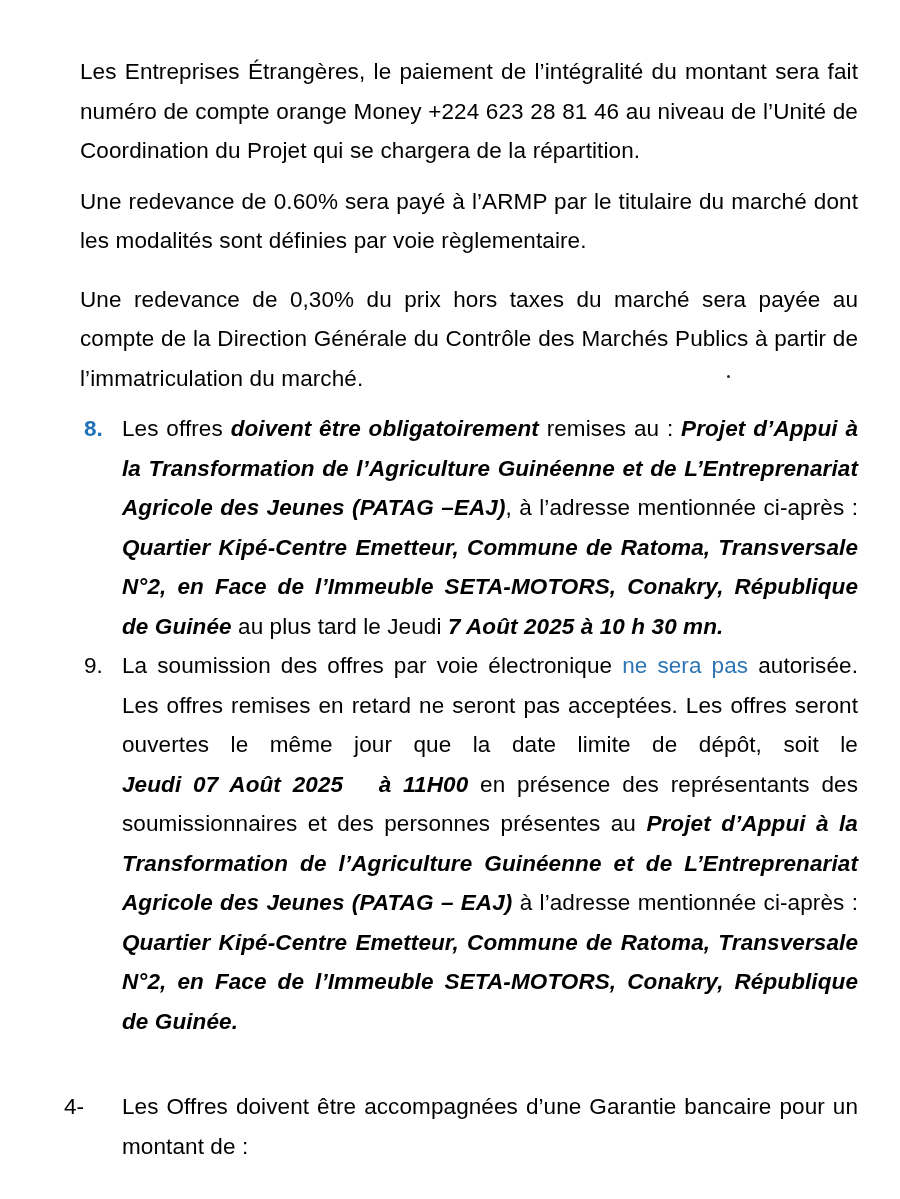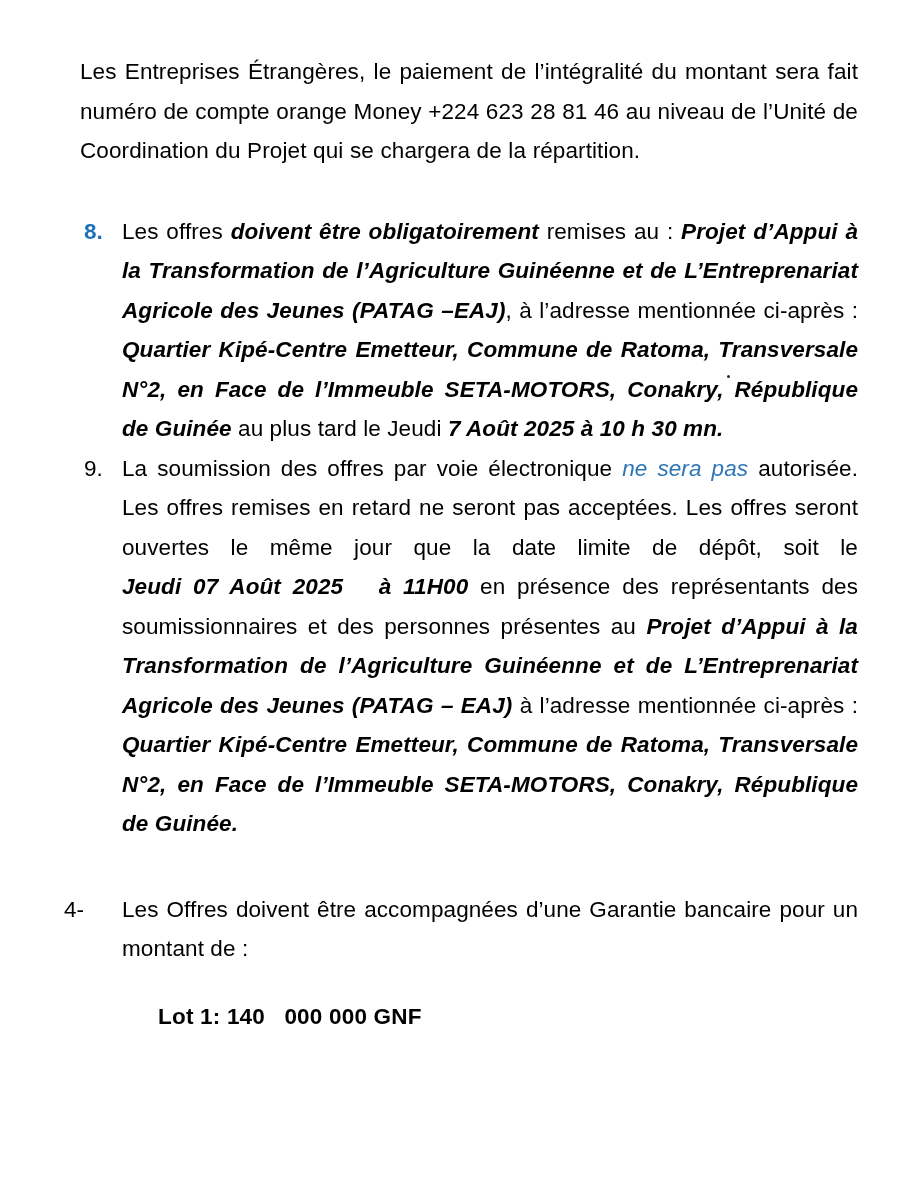--- a/index.html
+++ b/index.html
@@ -79,21 +79,20 @@
   .list-item.dash { padding-left: 80px; }
   .list-item.dash .marker {
     left: 22px;
     width: 46px;
   }
 
   
   b, .b { font-weight: 700; font-style: italic; }
   .blue-italic {
     color: #2E75B6;
-    font-style: italic;
     font-weight: 400;
   }
   .sp  { white-space: pre; }
 
   
   .stray-dot {
     position: absolute;
     left: 727px;
     top: 345px;
     width: 3px;
@@ -118,23 +117,25 @@
 <body>
 
 <div class="page">
 
   <div class="stray-dot"></div>
 
   <p class="para">Les Entreprises Étrangères, le paiement de l’intégralité du montant sera fait numéro de compte orange Money +224 623 28 81 46 au niveau de l’Unité de Coordination du Projet qui se chargera de la répartition.</p>
 
   <div class="gap-sm"></div>
 
+  <p class="para">Une redevance de 0.60% sera payé à l’ARMP par le titulaire du marché dont les modalités sont définies par voie règlementaire.</p>
 
   <div class="gap-md"></div>
 
+  <p class="para">Une redevance de 0,30% du prix hors taxes du marché sera payée au compte de la Direction Générale du Contrôle des Marchés Publics à partir de l’immatriculation du marché.</p>
 
   <div class="gap-sm"></div>
 
   <div class="list-item">
     <span class="marker blue">8.</span><span>Les offres </span><b>doivent être obligatoirement</b><span> remises au : </span><b>Projet d’Appui à la Transformation de l’Agriculture Guinéenne et de L’Entreprenariat Agricole des Jeunes (PATAG –EAJ)</b><span>, à l’adresse mentionnée ci-après : </span><b>Quartier Kipé-Centre Emetteur, Commune de Ratoma, Transversale N°2, en Face de l’Immeuble SETA-MOTORS, Conakry, République de Guinée</b><span> au plus tard le Jeudi </span><b>7 Août 2025 à 10 h 30 mn.</b>
   </div>
 
   <div class="list-item">
     <span class="marker plain">9.</span><span>La soumission des offres par voie électronique </span><span class="blue-italic">ne sera pas</span><span> autorisée. Les offres remises en retard ne seront pas acceptées. Les offres seront ouvertes le même jour que la date limite de dépôt, soit le </span><b class="sp">Jeudi 07 Août 2025   à 11H00</b><span> en présence des représentants des soumissionnaires et des personnes présentes au </span><b>Projet d’Appui à la Transformation de l’Agriculture Guinéenne et de L’Entreprenariat Agricole des Jeunes (PATAG – EAJ)</b><span> à l’adresse mentionnée ci-après : </span><b>Quartier Kipé-Centre Emetteur, Commune de Ratoma, Transversale N°2, en Face de l’Immeuble SETA-MOTORS, Conakry, République de Guinée.</b>
   </div>

